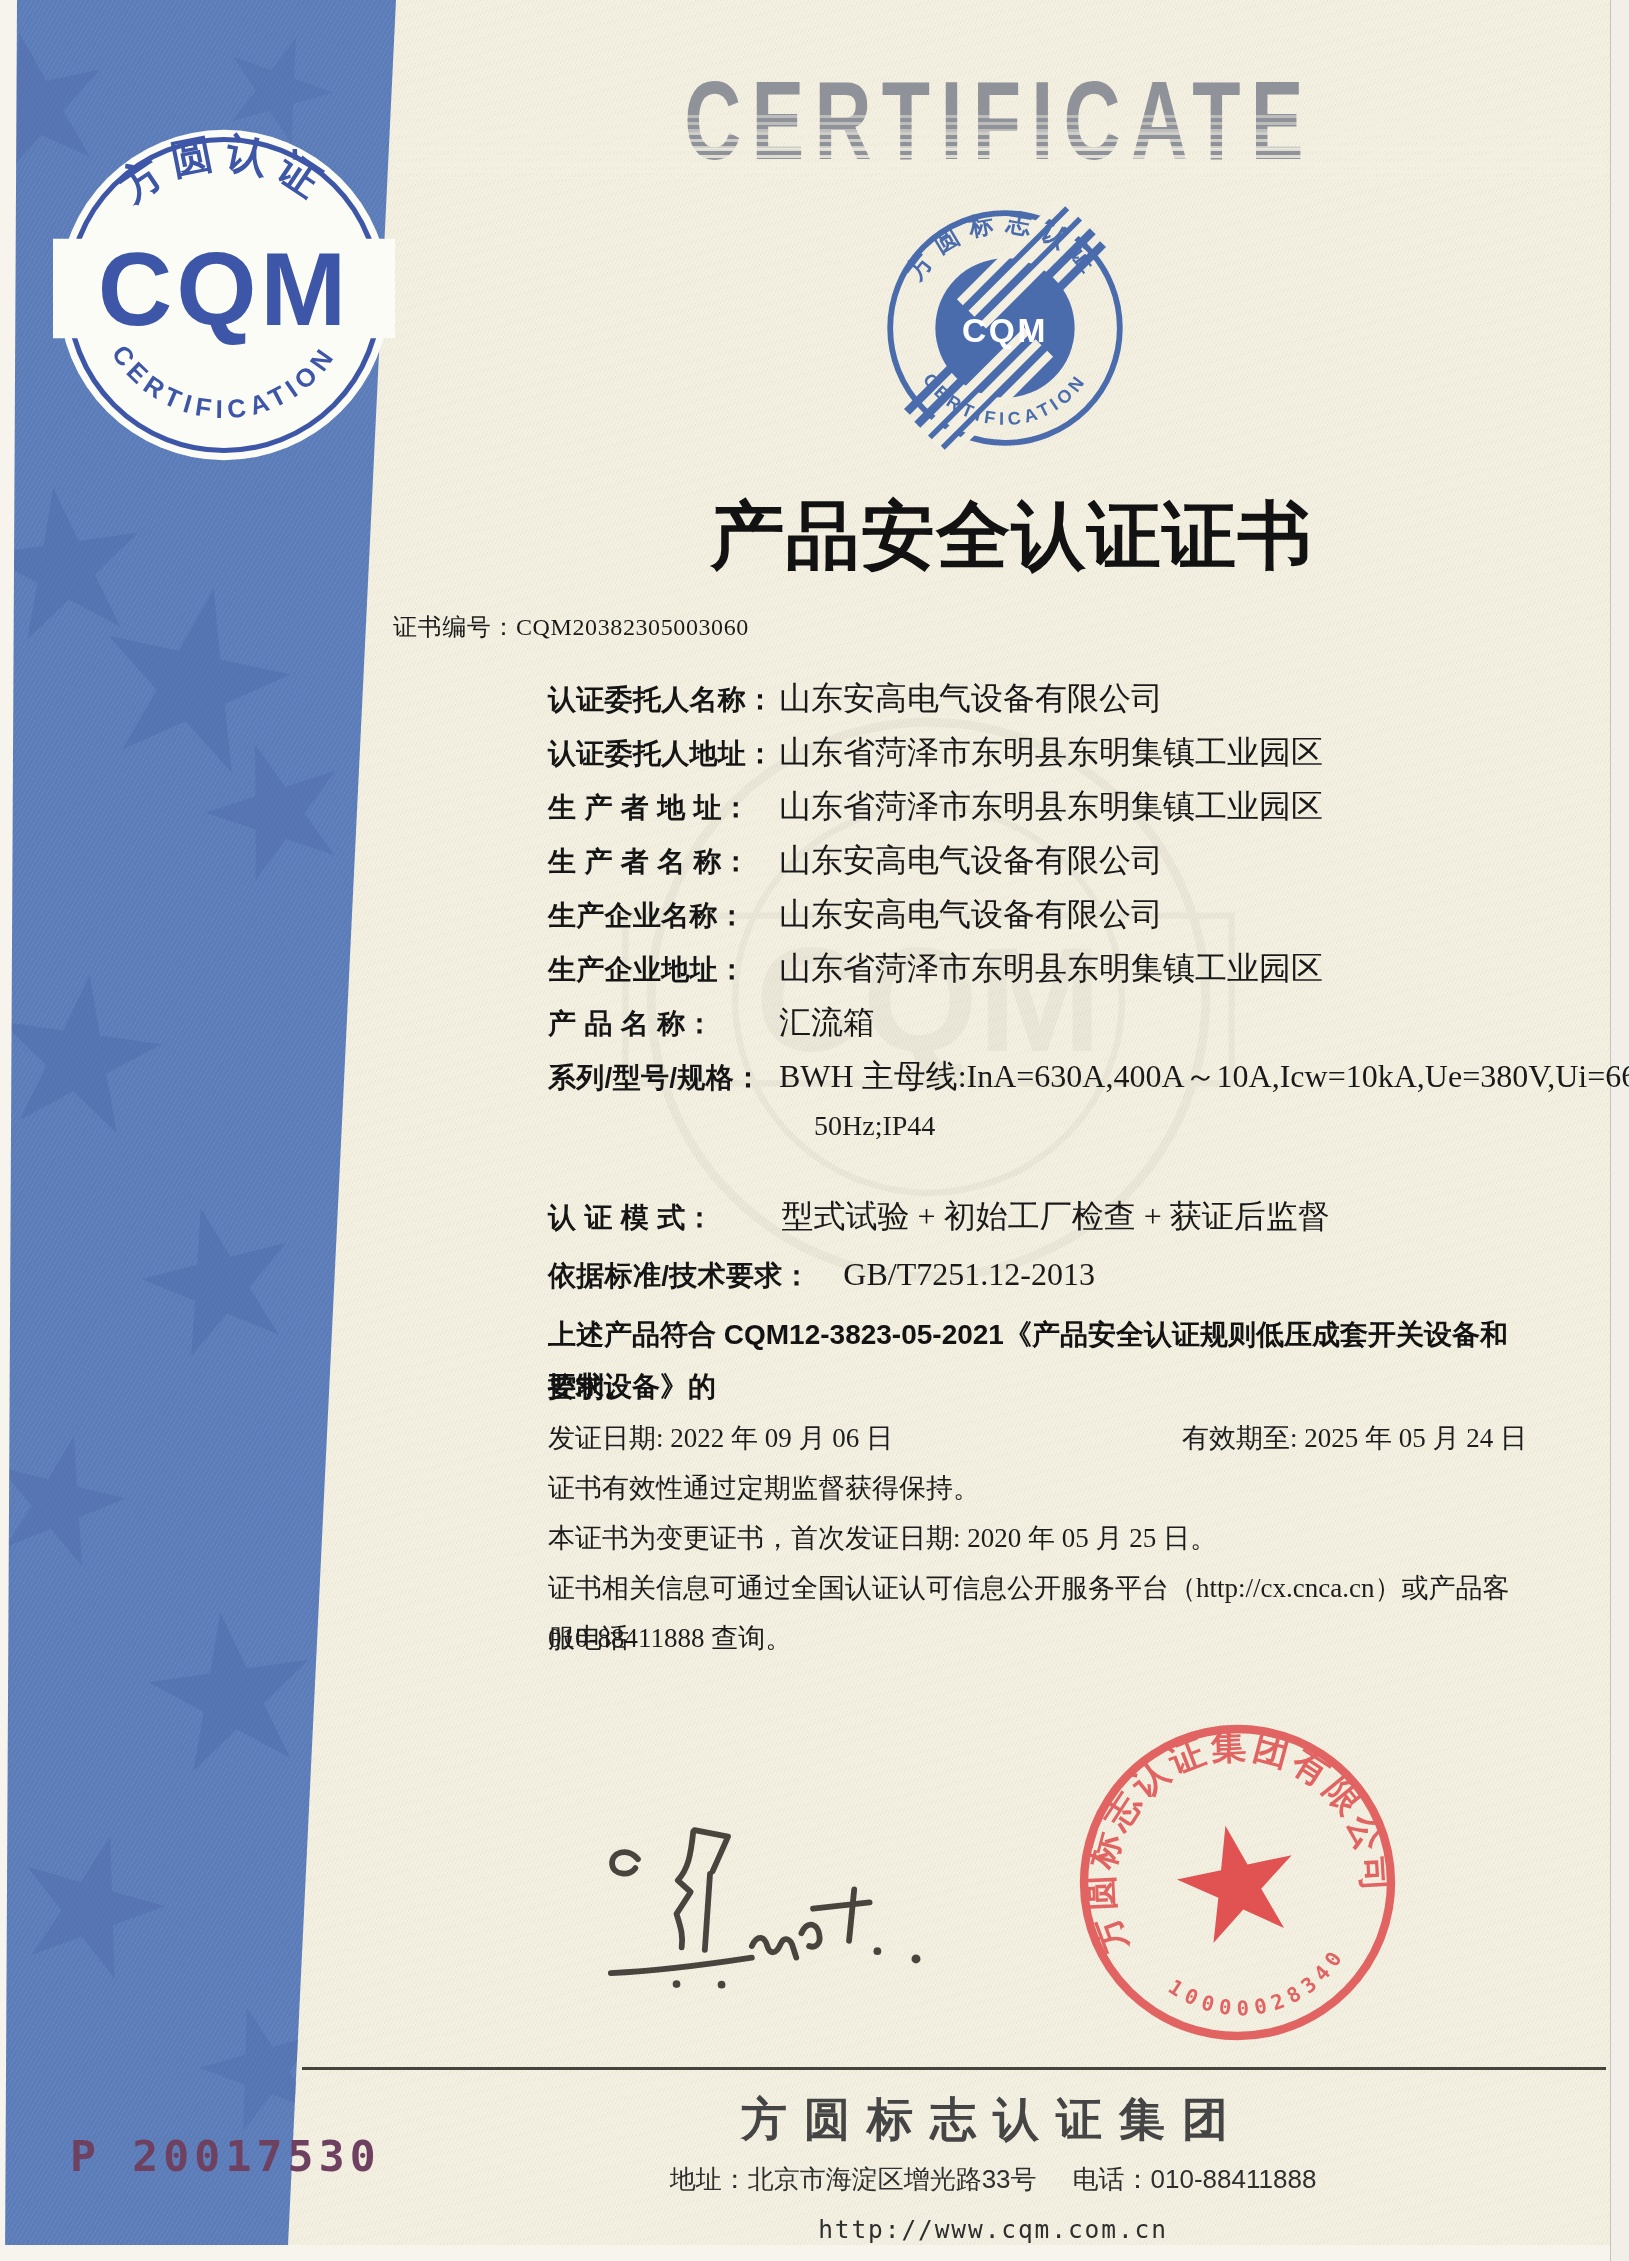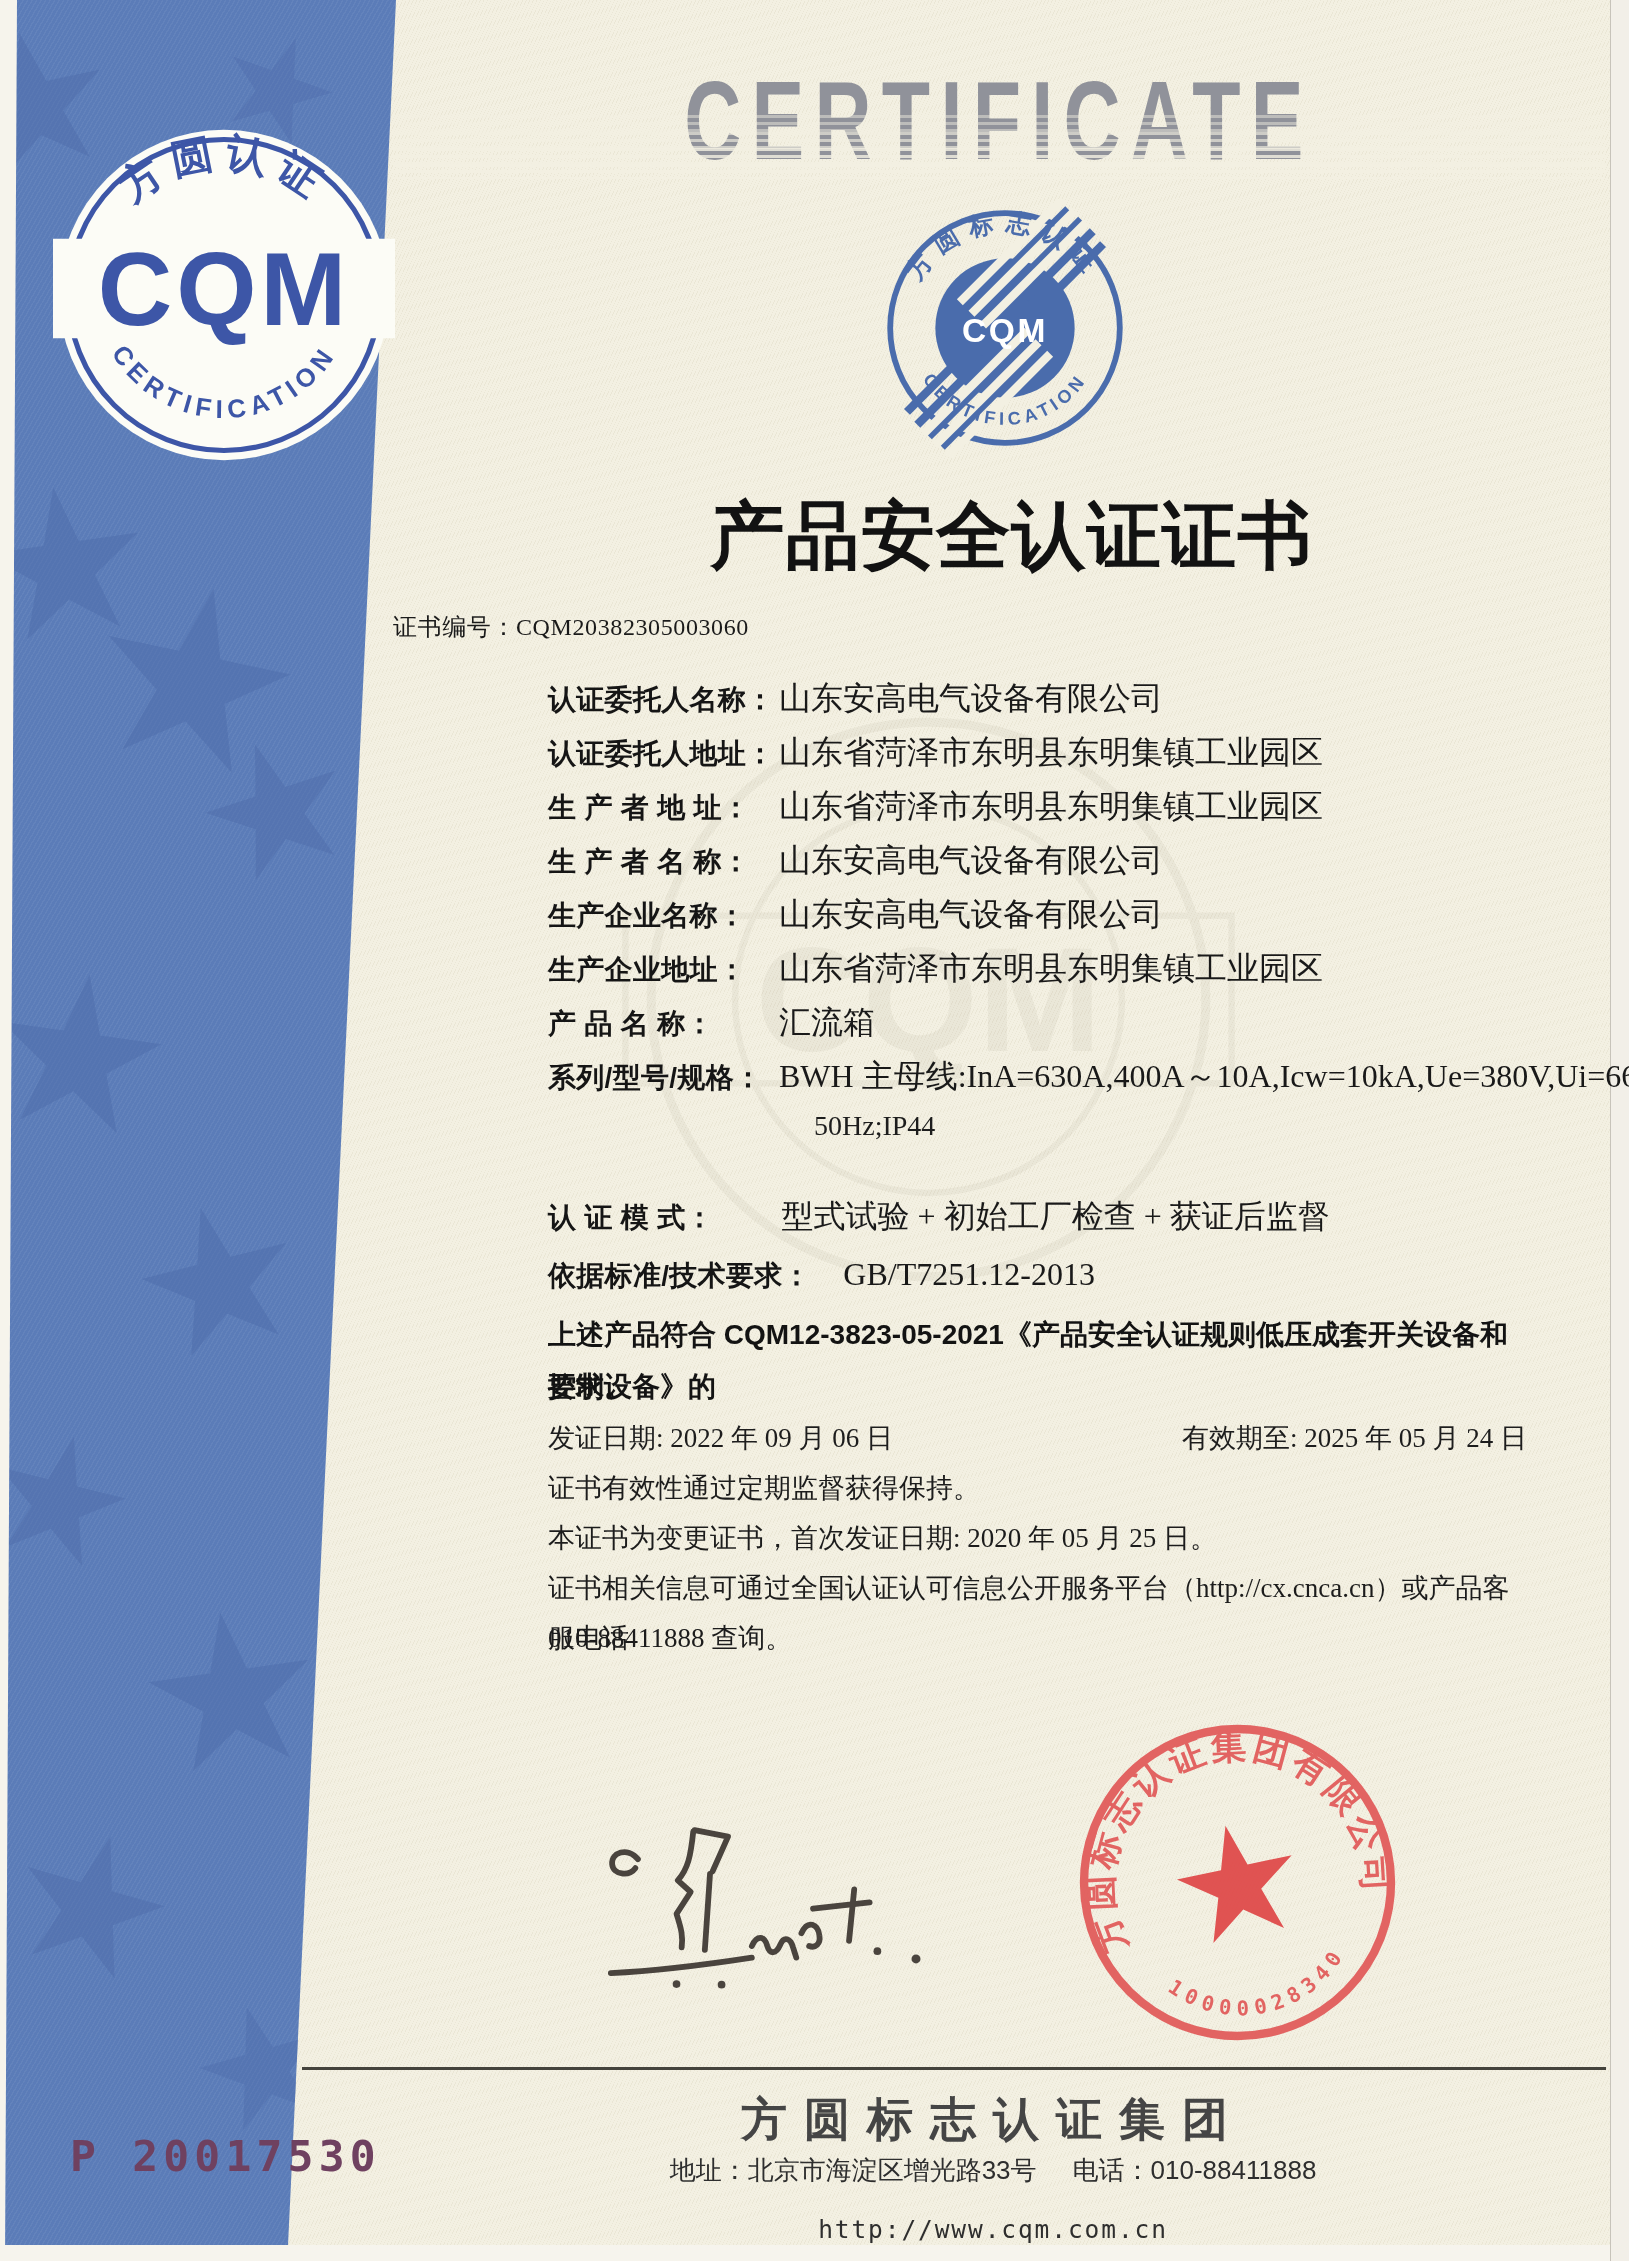--- a/index.html
+++ b/index.html
@@ -71,23 +71,23 @@
     font-family:"Liberation Sans", sans-serif;font-weight:700;font-size:28px;color:#131313;}
   .statement.l2{margin-top:0;}
   .dates-row{height:50px;line-height:50px;font-size:27px;position:relative;}
   #valid-until{position:absolute;left:634px;top:0;}
   .note{height:50px;line-height:50px;font-size:27px;color:#1c1c1c;}
 
   
   #footer-rule{position:absolute;left:302px;top:2067px;width:1304px;height:2.6px;background:#44433c;z-index:2;}
   #footer{position:absolute;left:374px;top:2089px;width:1238px;text-align:center;z-index:2;}
   #footer-org{font-size:46px;font-weight:700;color:#454545;letter-spacing:17px;}
-  #footer-addr{margin-top:2px;font-size:26px;color:#2e2e2e;font-family:"Liberation Sans", sans-serif;}
+  #footer-addr{margin-top:11px;font-size:26px;color:#2e2e2e;font-family:"Liberation Sans", sans-serif;}
   #footer-addr .gap{display:inline-block;width:36px;}
-  #footer-url{margin-top:27px;font-size:24.5px;color:#2e2e2e;letter-spacing:1.9px;
+  #footer-url{margin-top:18px;font-size:24.5px;color:#2e2e2e;letter-spacing:1.9px;
     font-family:"DejaVu Sans Mono", monospace;}
 
   
   #plate-no{
     position:absolute;left:70px;top:2131px;z-index:3;
     font-family:"DejaVu Sans Mono", monospace;font-size:43px;letter-spacing:5.2px;
     color:#6f4160;font-weight:700;
   }
 
   

